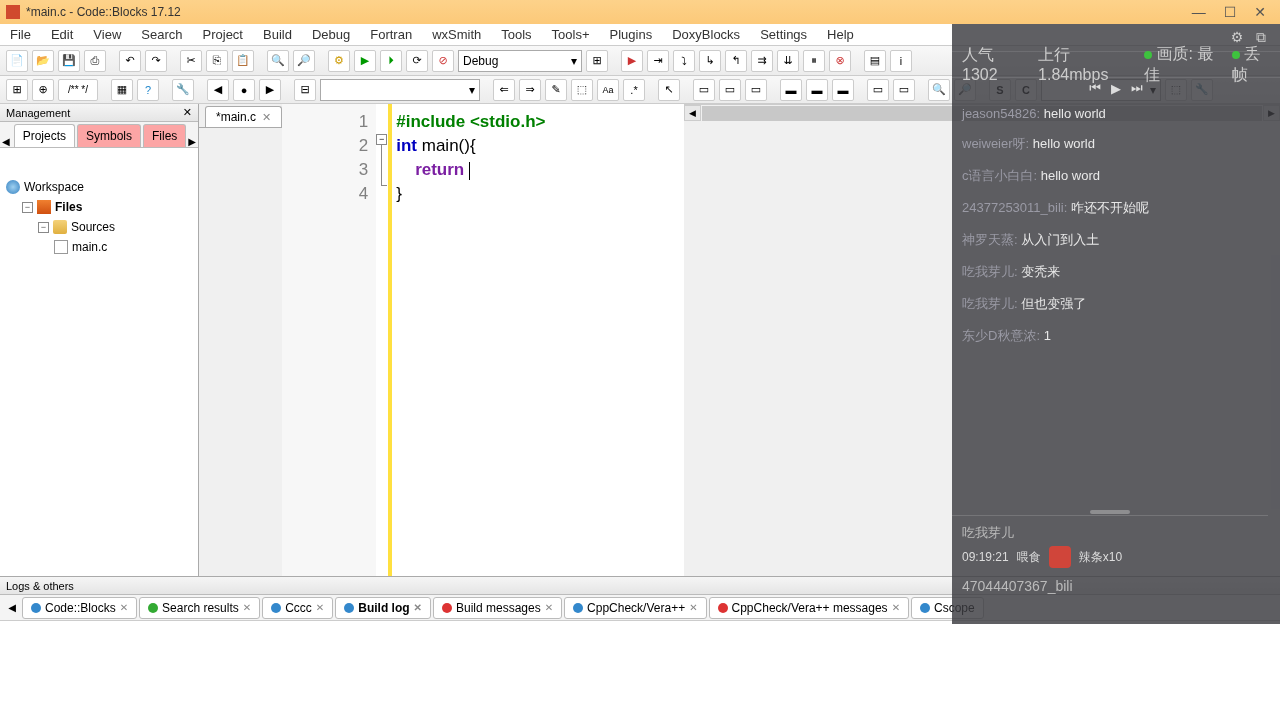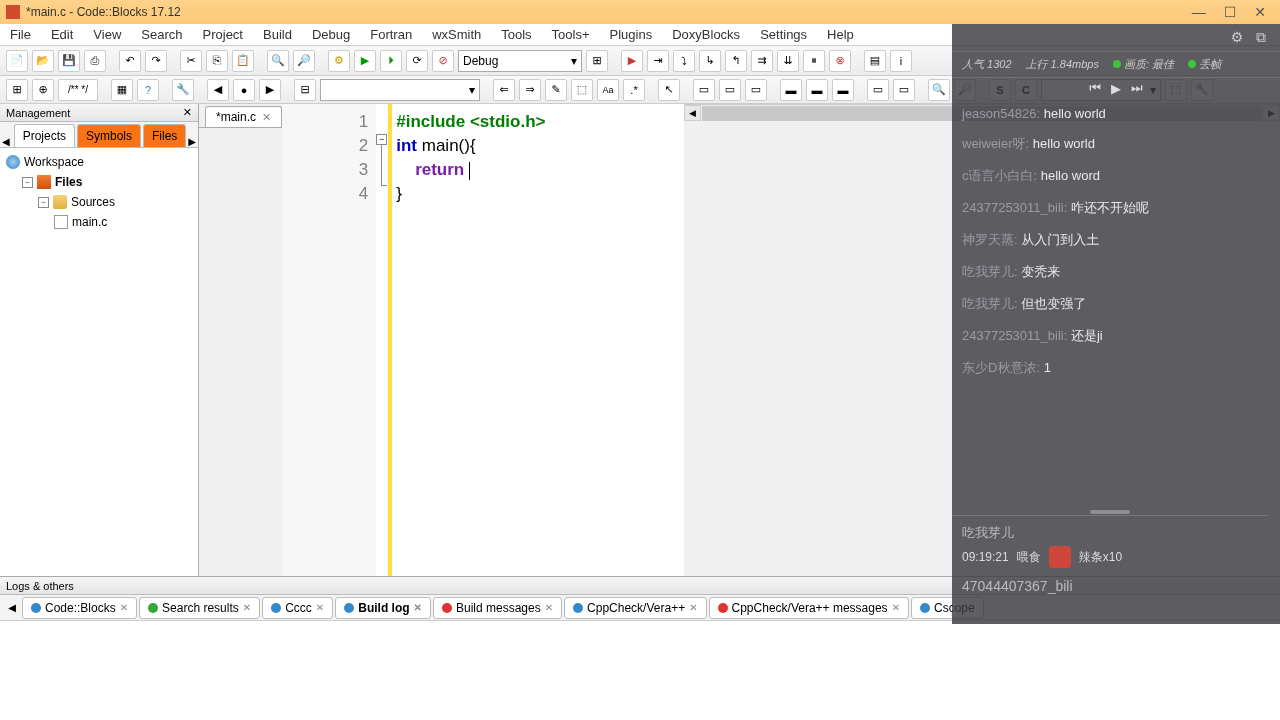--- a/index.html
+++ b/index.html
@@ -20,23 +20,23 @@
 
 .toolbar2 { height: 28px; background: linear-gradient(#f8f8f8, #ececec); border-bottom: 1px solid #ccc; display: flex; align-items: center; padding: 0 6px; gap: 4px; }
 
 .main-area { display: flex; height: 472px; }
 
 .management { width: 199px; background: #fff; border-right: 1px solid #aaa; display: flex; flex-direction: column; }
 .mgmt-title { height: 18px; background: linear-gradient(#f5f5f5, #e5e5e5); border-bottom: 1px solid #bbb; display: flex; align-items: center; padding: 0 6px; font-size: 11px; }
 .mgmt-title .close { margin-left: auto; font-size: 11px; cursor: default; }
 .mgmt-tabs { height: 26px; display: flex; align-items: flex-end; background: #f4f4f4; border-bottom: 1px solid #bbb; }
 .mgmt-tab { padding: 4px 8px; font-size: 12px; border: 1px solid #bbb; border-bottom: none; background: #fff; margin-left: 2px; border-radius: 3px 3px 0 0; }
-.mgmt-tab.inactive { background: #f97316; }
+.mgmt-tab.inactive { background: #fca5a5; }
 .mgmt-arrow { width: 16px; text-align: center; font-size: 10px; }
-.tree { flex: 1; padding: 4px 6px; font-size: 12px; line-height: 20px; }
+.tree { flex: 1; padding: 4px 6px; font-size: 12px; line-height: 20px; margin-top: 25px; }
 .tree-row { display: flex; align-items: center; gap: 4px; }
 .indent1 { padding-left: 16px; }
 .indent2 { padding-left: 32px; }
 .indent3 { padding-left: 48px; }
 .ticon { width: 14px; height: 14px; display: inline-block; }
 .ticon.globe { background: radial-gradient(#9ed0f0, #3480c0); border-radius: 50%; }
 .ticon.proj { background: linear-gradient(#f08030, #d05010); }
 .ticon.folder { background: linear-gradient(#f4d27a, #e0b040); border-radius: 2px; }
 .ticon.file { background: #fff; border: 1px solid #999; }
 .exp { width: 11px; height: 11px; border: 1px solid #888; font-size: 9px; line-height: 9px; text-align: center; color: #555; }
@@ -64,21 +64,21 @@
 .log-tab { padding: 3px 8px; font-size: 12px; background: #fff; border: 1px solid #bbb; border-radius: 3px; display: flex; align-items: center; gap: 4px; white-space: nowrap; }
 .log-tab .x { font-size: 10px; color: #888; }
 .log-tab.active { font-weight: bold; }
 .log-dot { width: 10px; height: 10px; border-radius: 50%; }
 .logs-body { flex: 1; background: #fff; }
 
 .stream-overlay { position: absolute; right: 0; top: 24px; width: 328px; height: 600px; background: rgba(60,60,65,0.82); color: #ddd; font-size: 13px; }
 .stream-header { height: 28px; display: flex; align-items: center; padding: 0 10px; gap: 12px; border-bottom: 1px solid rgba(255,255,255,0.1); font-size: 12px; }
 .stream-header .ctrl { margin-left: auto; display: flex; gap: 6px; }
 .stream-ctrl-btn { width: 18px; height: 18px; color: #ccc; font-size: 14px; text-align: center; }
-.stream-stats { height: 26px; display: flex; align-items: center; padding: 0 10px; gap: 14px; font-size: 11px; color: #ccc; border-bottom: 1px solid rgba(255,255,255,0.1); font-style: italic; }
+.stream-stats { height: 26px; display: flex; align-items: center; padding: 0 10px; gap: 14px; font-size: 16px; color: #ccc; border-bottom: 1px solid rgba(255,255,255,0.1); }
 .stream-stats .dot { width: 8px; height: 8px; border-radius: 50%; background: #3ec23e; display: inline-block; }
 .chat { padding: 8px 10px; display: flex; flex-direction: column; gap: 14px; font-size: 13px; }
 .chat-line .user { color: #9a9aa5; }
 .chat-line .msg { color: #e8e8e8; }
 .gift-area { position: absolute; bottom: 22px; left: 0; right: 12px; padding: 8px 10px; border-top: 1px solid rgba(255,255,255,0.15); }
 .gift { display: flex; align-items: center; gap: 8px; font-size: 12px; margin-top: 4px; }
 .gift .gicon { width: 22px; height: 22px; background: #d0453a; border-radius: 4px; }
 .gift .gicon.pink { background: #e85a9c; }
 .handle { position: absolute; left: 50%; transform: translateX(-50%); width: 40px; height: 4px; background: rgba(255,255,255,0.3); border-radius: 2px; }
 </style>
@@ -339,21 +339,20 @@
     <span>⏭</span>
   </div>
   <div class="chat">
     <div class="chat-line"><span class="user">jeason54826:</span> <span class="msg">hello world</span></div>
     <div class="chat-line"><span class="user">weiweier呀:</span> <span class="msg">hello world</span></div>
     <div class="chat-line"><span class="user">c语言小白白:</span> <span class="msg">hello word</span></div>
     <div class="chat-line"><span class="user">24377253011_bili:</span> <span class="msg">咋还不开始呢</span></div>
     <div class="chat-line"><span class="user">神罗天蒸:</span> <span class="msg">从入门到入土</span></div>
     <div class="chat-line"><span class="user">吃我芽儿:</span> <span class="msg">变秃来</span></div>
     <div class="chat-line"><span class="user">吃我芽儿:</span> <span class="msg">但也变强了</span></div>
-    <div class="chat-line"><span class="user">24377253011_bili:</span> <span class="msg">还是ji</span></div>
     <div class="chat-line"><span class="user">东少D秋意浓:</span> <span class="msg">1</span></div>
   </div>
   <div class="gift-area">
     <div class="handle" style="top:-6px"></div>
     <div style="color:#bbb">吃我芽儿</div>
     <div class="gift">
       <span>09:19:21</span>
         <span>喂食</span>
       <span class="gicon"></span>
       <span>辣条x10</span>

